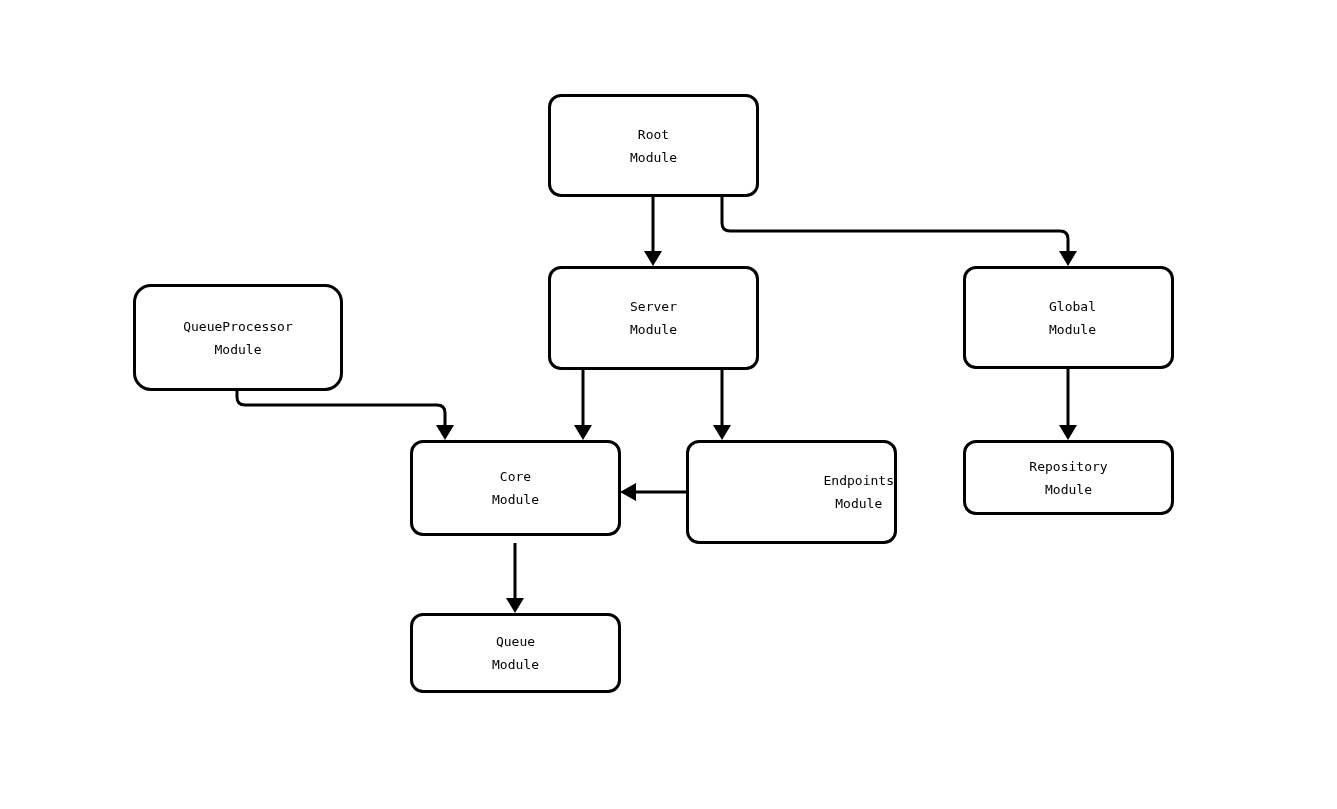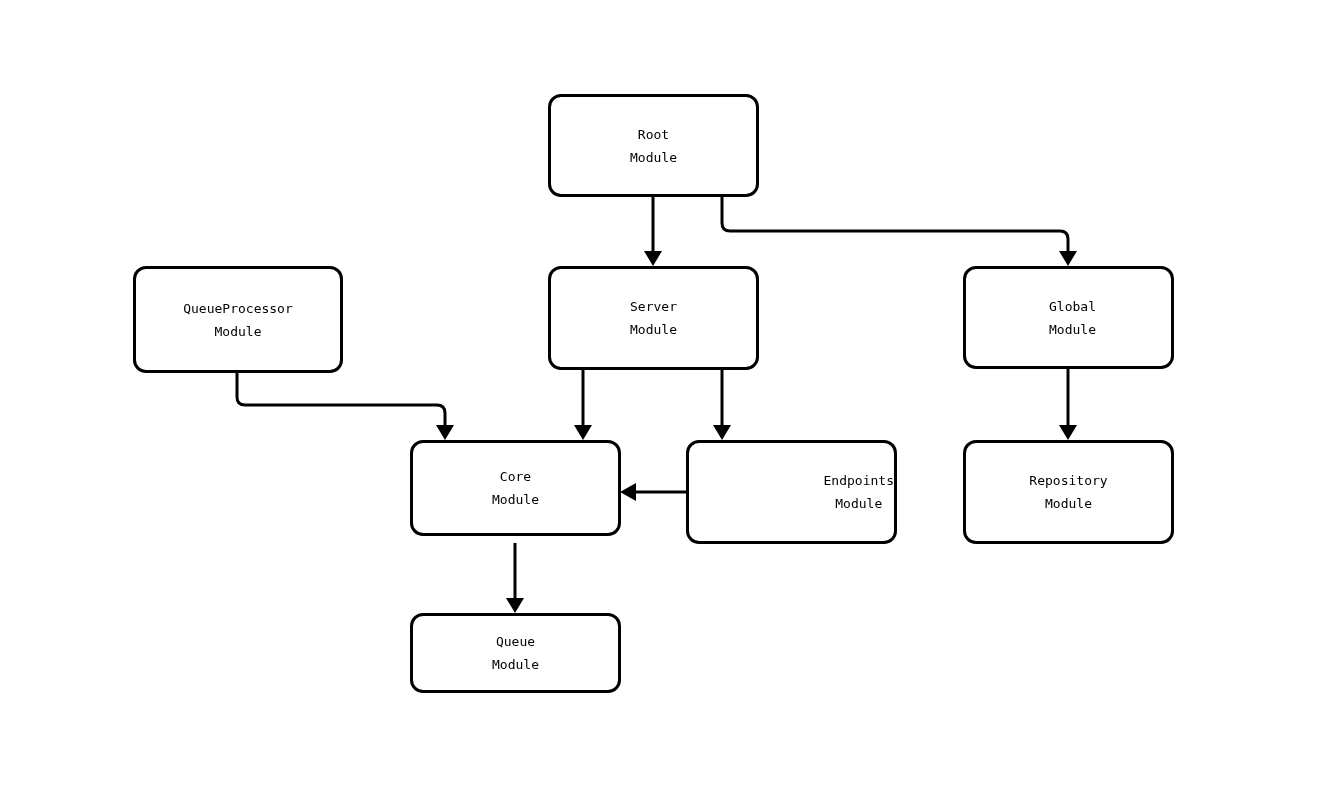--- a/index.html
+++ b/index.html
@@ -101,21 +101,21 @@
       <path d="M 515 543 L 515 598" stroke="#000000" stroke-width="3" fill="none" stroke-linecap="butt"></path>
       <path d="M 506 598 L 524 598 L 515 613 Z" fill="#000000"></path>
     </g>
   </svg>
 
   <div class="node" style="left:548px; top:94px; width:211px; height:103px;">
     <div class="node-label">Root
 Module</div>
   </div>
 
-  <div class="node" style="left:133px; top:266px; width:210px; height:107px;">
+  <div class="node" style="left:133px; top:284px; width:210px; height:107px;border-radius:18px;">
     <div class="node-label">QueueProcessor
 Module</div>
   </div>
 
   <div class="node" style="left:548px; top:266px; width:211px; height:104px;">
     <div class="node-label">Server
 Module</div>
   </div>
 
   <div class="node" style="left:963px; top:266px; width:211px; height:103px;padding-left:8px;">
@@ -126,21 +126,21 @@
   <div class="node" style="left:410px; top:440px; width:211px; height:96px;">
     <div class="node-label">Core
 Module</div>
   </div>
 
   <div class="node" style="left:686px; top:440px; width:211px; height:104px;align-items:flex-end;">
     <div class="node-label">Endpoints
 Module</div>
   </div>
 
-  <div class="node" style="left:963px; top:440px; width:211px; height:104px;">
+  <div class="node" style="left:963px; top:440px; width:211px; height:75px;">
     <div class="node-label">Repository
 Module</div>
   </div>
 
   <div class="node" style="left:410px; top:613px; width:211px; height:80px;">
     <div class="node-label">Queue
 Module</div>
   </div>
 
 </div>

